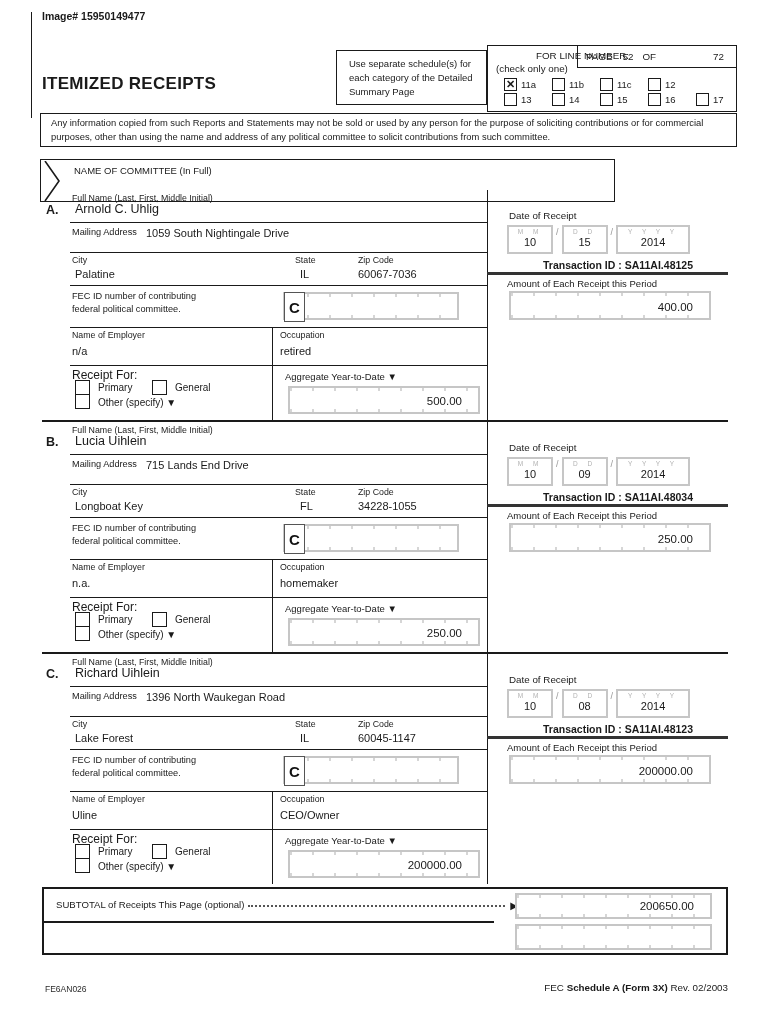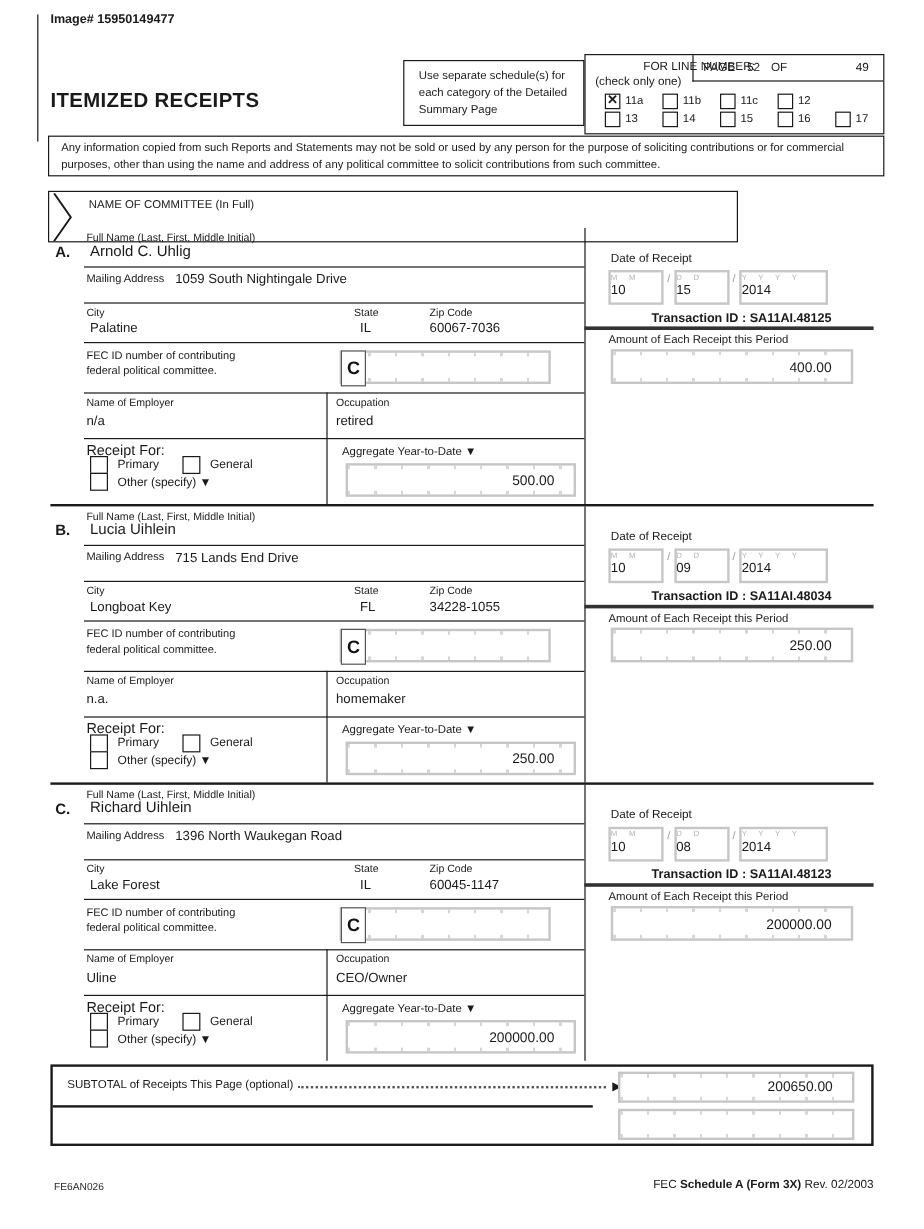--- a/index.html
+++ b/index.html
@@ -74,21 +74,21 @@
   
   .gbox{border:2px solid #c6c6c6;box-sizing:border-box;background-color:#fff;
         background-image:repeating-linear-gradient(90deg,#d6d6d6 0 2px,transparent 2px 22px),
                          repeating-linear-gradient(90deg,#d6d6d6 0 2px,transparent 2px 22px);
         background-size:100% 3px;background-repeat:no-repeat;background-position:left top,left bottom;}
   .amt{position:absolute;right:16px;bottom:5px;font-size:11.5px;}
 
   
   .dor{left:467px;top:20px;font-size:9.8px;}
   .dateboxes{position:absolute;left:465px;top:35px;display:flex;align-items:flex-start;}
-  .date-box{width:46px;height:29px;border:2px solid #c6c6c6;box-sizing:border-box;text-align:left;}
+  .date-box{width:46px;height:29px;border:2px solid #c6c6c6;box-sizing:border-box;text-align:center;}
   .date-box.wide{width:74px;}
   .dlbl{font-size:6.5px;color:#b2b2b2;letter-spacing:4px;margin-top:1px;white-space:nowrap;overflow:hidden;}
   .dval{font-size:11px;margin-top:1px;}
   .dslash{font-size:9px;color:#999;margin:2px 3px 0 3px;}
   .txn{position:absolute;left:475px;top:69px;font-size:10.5px;font-weight:bold;white-space:nowrap;margin-left:26px;}
   .txn-rule{position:absolute;left:445px;top:82px;width:241px;height:2.5px;background:#333;}
   .amt-label{left:465px;top:88px;font-size:9.5px;}
   .receipt-amt{position:absolute;left:467px;top:101px;width:202px;height:29px;}
 
   
@@ -120,21 +120,21 @@
     <span>Use separate schedule(s) for each category of the Detailed Summary Page</span>
   </div>
 
   <div class="abs line-box">
     <div class="fln">FOR LINE NUMBER:</div>
     <div class="fln2">(check only one)</div>
     <div class="page-box">
       <span class="pg">PAGE</span>
       <span class="pv">52</span>
       <span class="of">OF</span>
-      <span class="ov">49</span>
+      <span class="ov">72</span>
     </div>
     <div class="cb-grid">
       <div class="cbcol">
         <div class="cbrow">
             <span class="cb">✕</span>
             <span class="cbl">11a</span>
           </div>
         <div class="cbrow stack">
             <span class="cb"></span>
             <span class="cbl">13</span>

